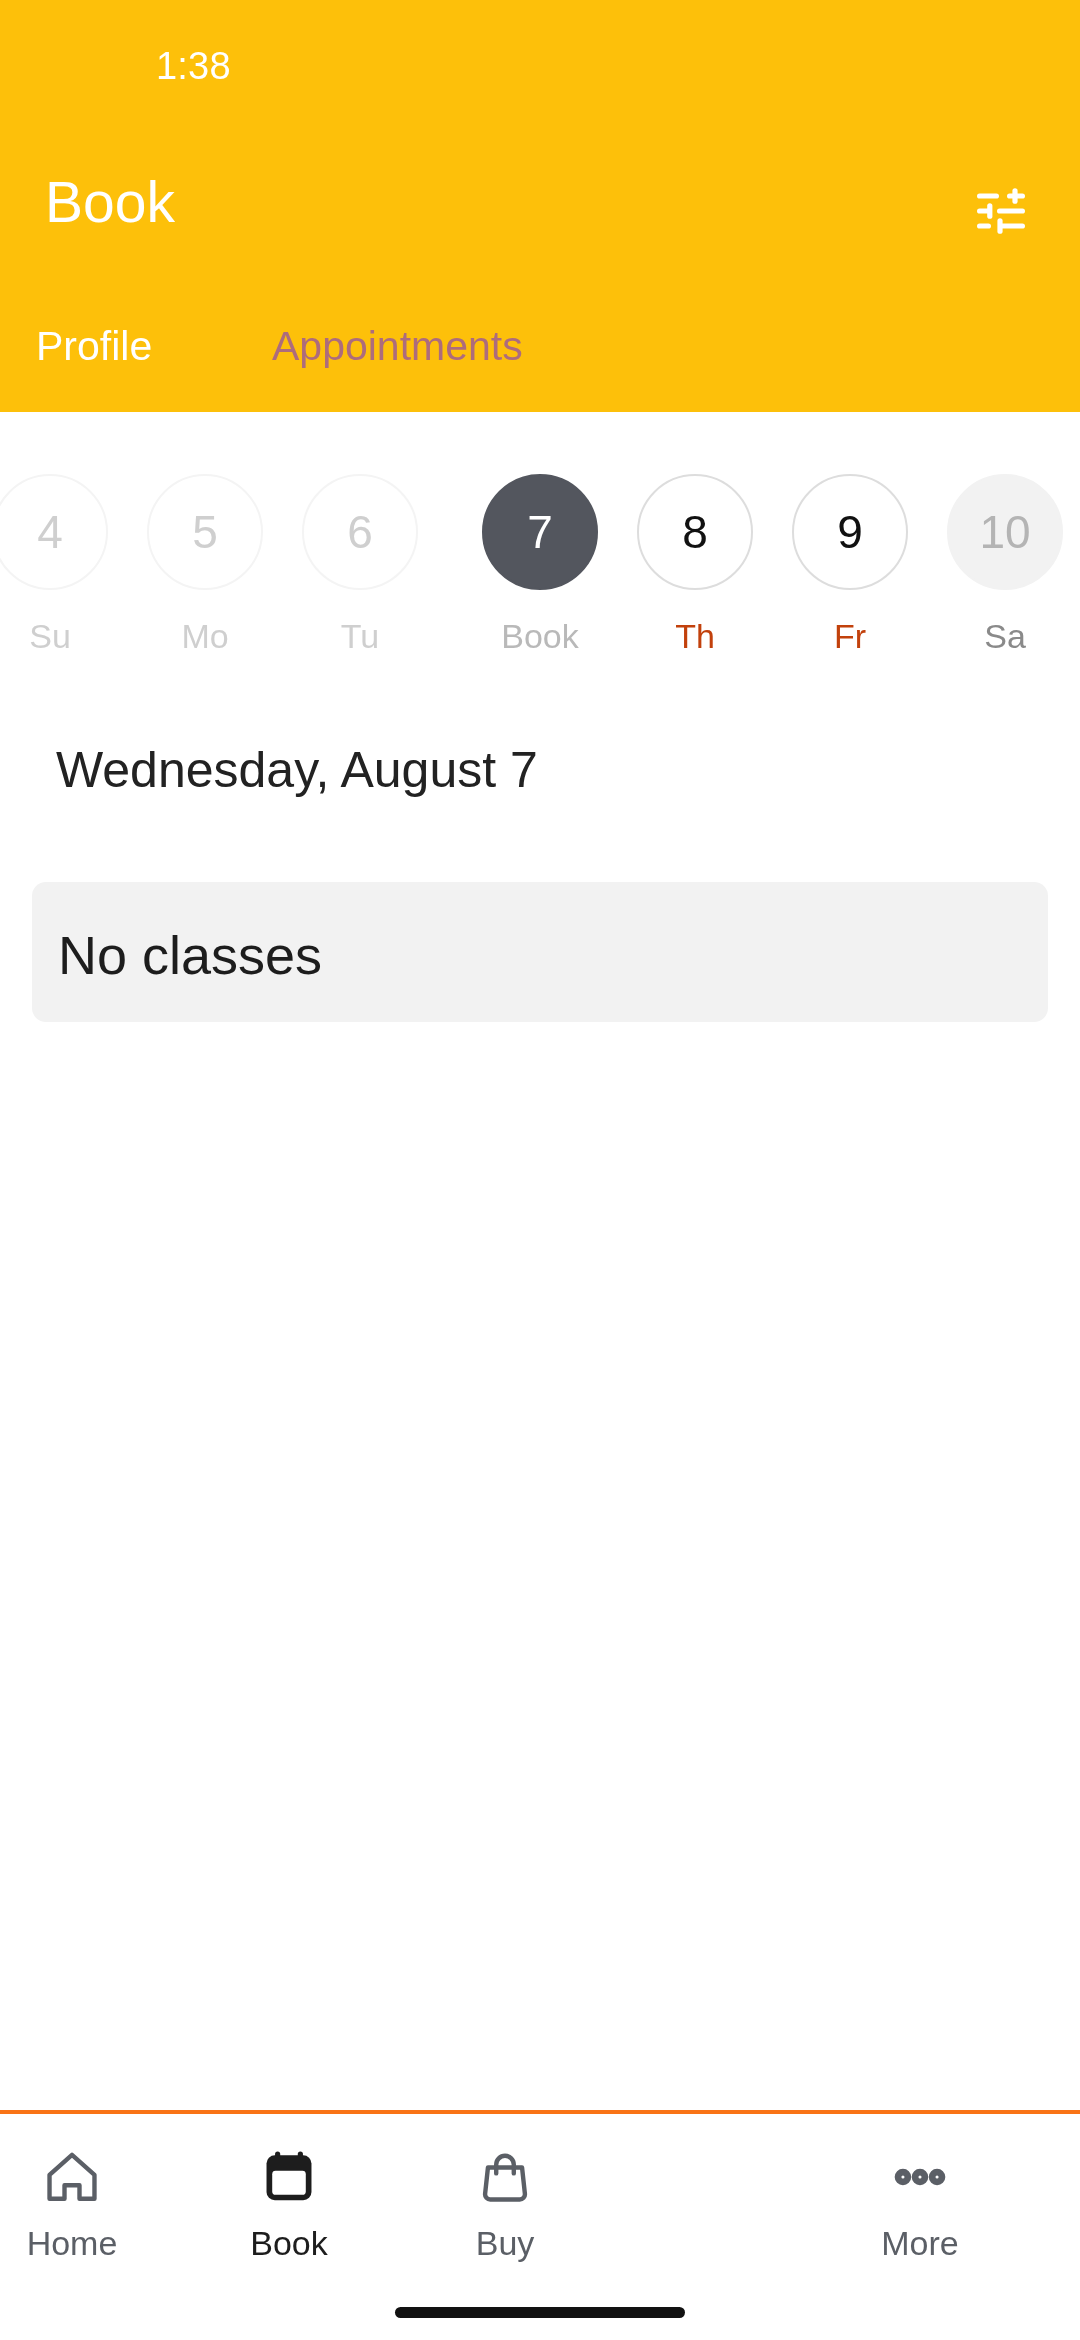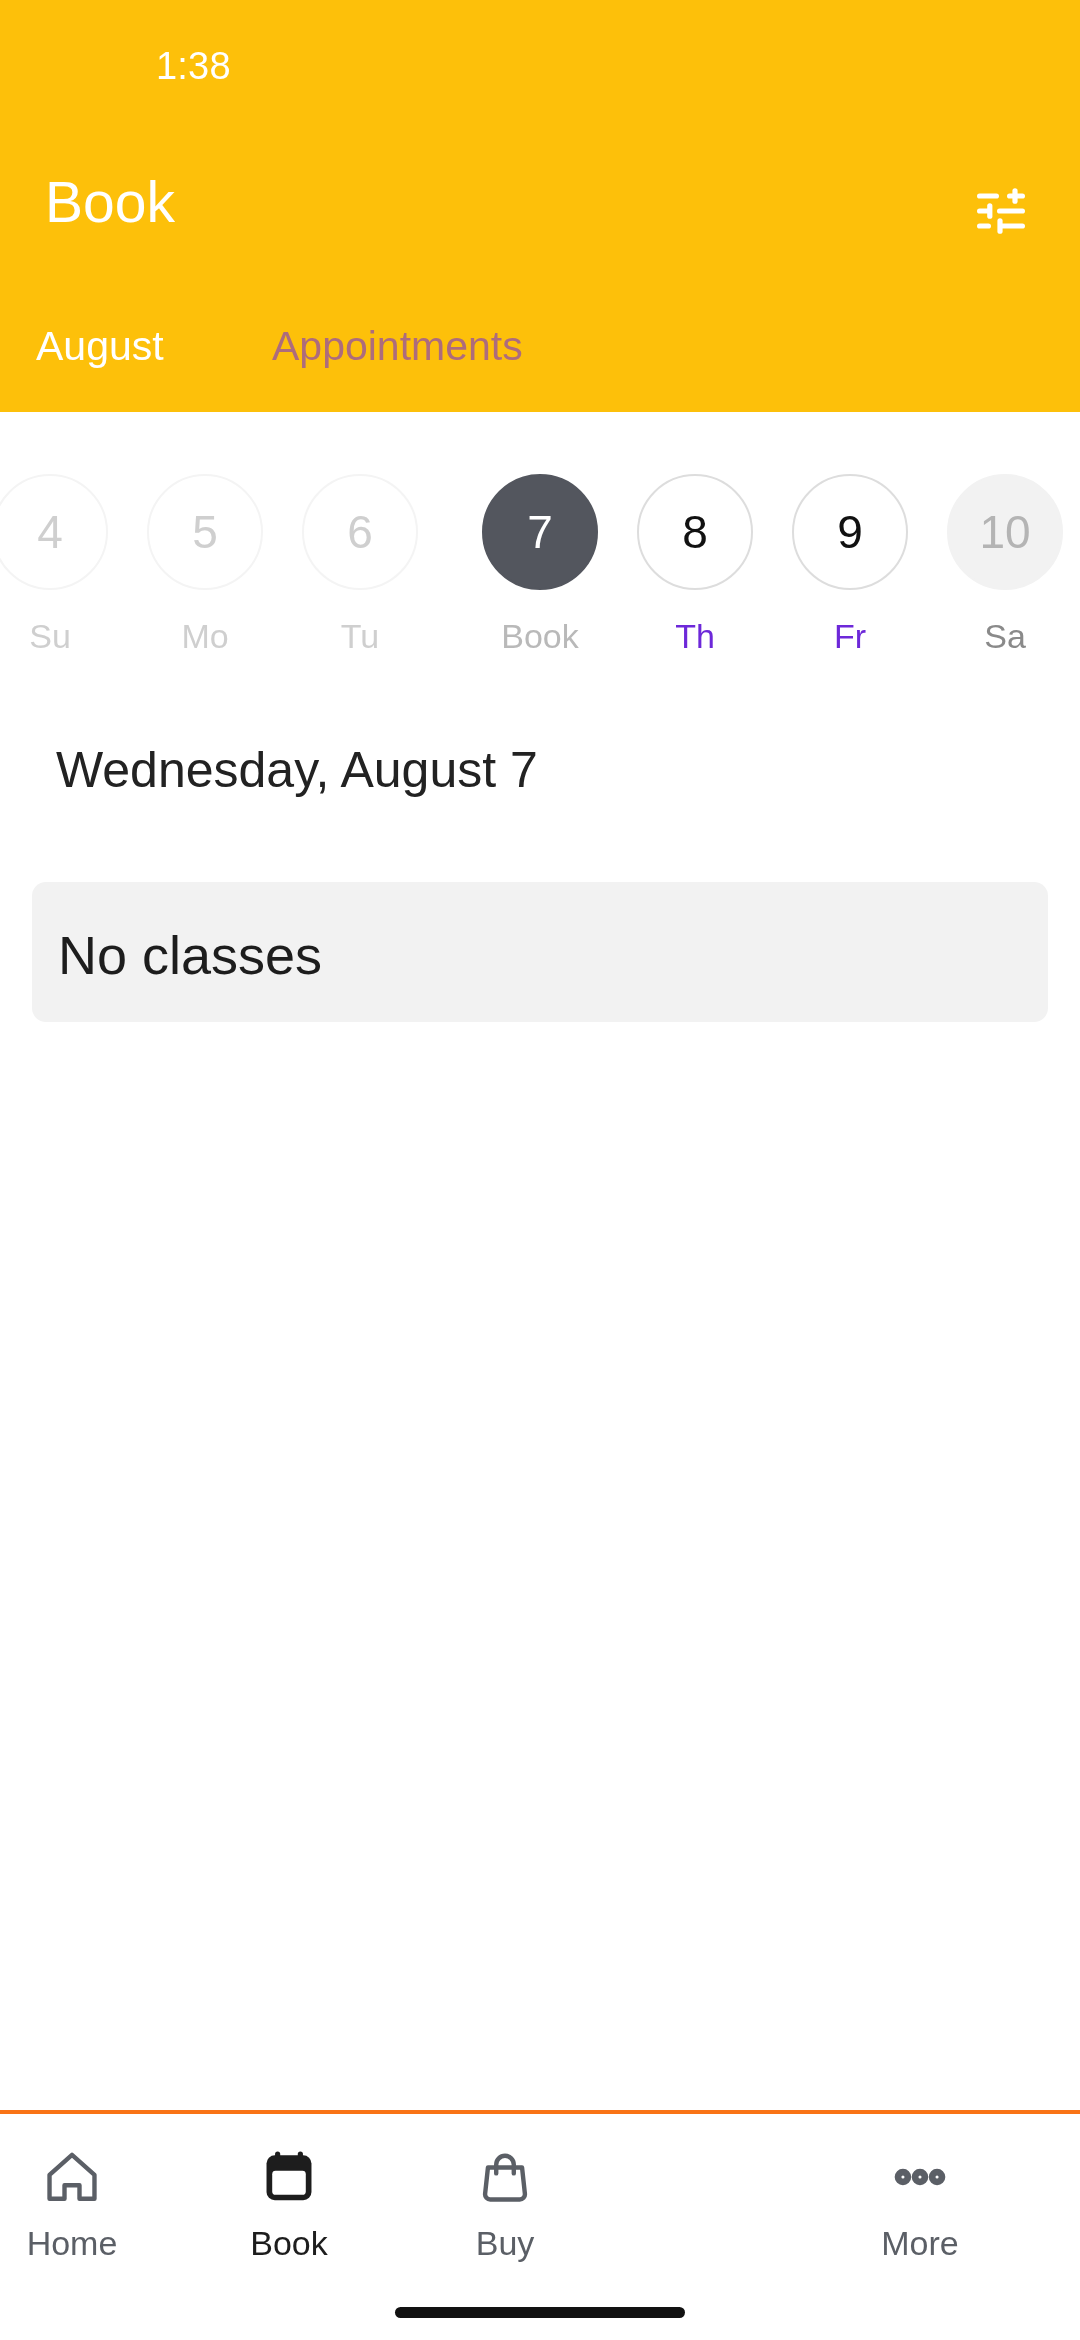--- a/index.html
+++ b/index.html
@@ -62,21 +62,21 @@
     width:116px; height:116px; border-radius:50%;
     display:flex; align-items:center; justify-content:center;
     font-size:46px; line-height:46px;
     background:#ffffff; border:2px solid transparent; color:#111111;
   }
   .day.past .day-circle { border-color:#f4f4f4; color:#cfcfcf; }
   .day.past .day-label  { color:#cfcfcf; }
   .day.today .day-circle{ background:#53565E; border-color:#53565E; color:#ffffff; }
   .day.today .day-label { color:#b9b9b9; }
   .day.future .day-circle { border-color:#dddddd; color:#111111; }
-  .day.future .day-label  { color:#6d28d9; }
+  .day.future .day-label  { color:#c2410c; }
   .day.edge .day-circle { background:#f2f2f2; border-color:#f2f2f2; color:#b4b4b4; }
   .day.edge .day-label  { color:#8a8a8a; }
   .day-label {
     margin-top:28px; font-size:34px; line-height:36px;
   }
 
   
   .date-heading {
     position:absolute; left:56px; top:742px;
     font-size:50px; line-height:56px; color:#222222; font-weight:400;
@@ -136,21 +136,21 @@
           <rect x="7.1" y="8.1" width="2.6" height="7.8" rx="1.3" fill="#ffffff"></rect>
 
           <rect x="2" y="18.2" width="7" height="2.6" rx="1.3" fill="#ffffff"></rect>
           <rect x="13" y="18.2" width="13" height="2.6" rx="1.3" fill="#ffffff"></rect>
           <rect x="12.2" y="15.6" width="2.6" height="7.8" rx="1.3" fill="#ffffff"></rect>
         </svg>
       </div>
     </div>
 
     <div class="tabs">
-      <div class="tab tab-classes">August</div>
+      <div class="tab tab-classes">Profile</div>
       <div class="tab tab-appointments">Appointments</div>
     </div>
   </div>
 
   <div class="datestrip">
 
     <div class="day past" style="left:-17px;">
       <div class="day-circle">4</div>
       <div class="day-label">Su</div>
     </div>

